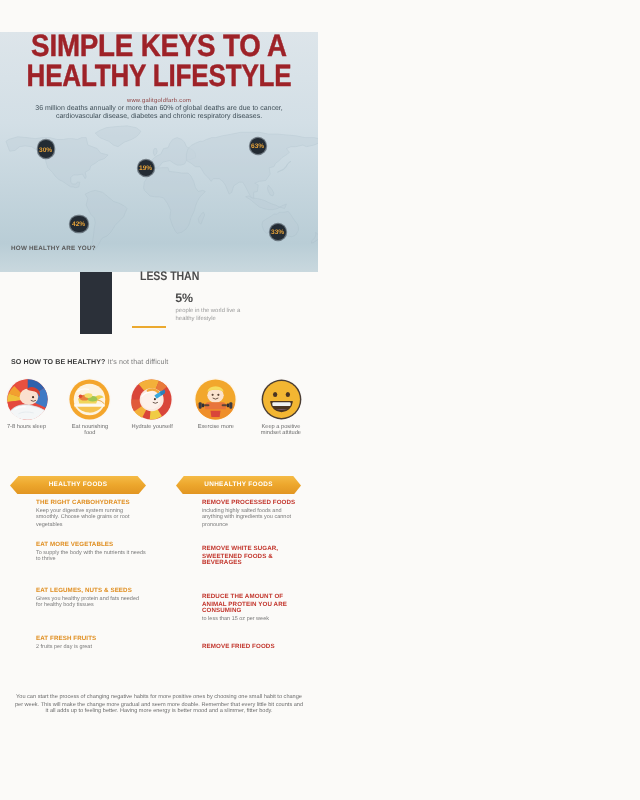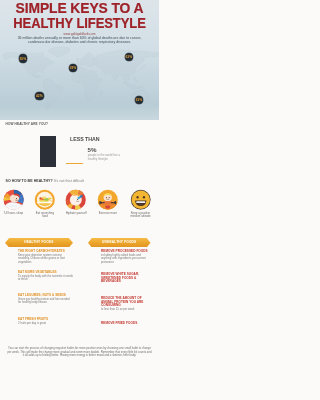--- a/index.html
+++ b/index.html
@@ -2,21 +2,21 @@
 <html><head>
 <meta charset="utf-8">
 <title>Simple Keys to a Healthy Lifestyle</title>
 <style>
   html,body{margin:0;padding:0;}
   body{width:159px;height:400px;overflow:hidden;background:#fbfaf8;
        font-family:"Liberation Sans",sans-serif;-webkit-font-smoothing:antialiased;}
   .page{position:relative;width:159px;height:400px;overflow:hidden;background:#fbfaf8;}
 
   
-  .hero{position:absolute;left:0;top:0;width:159px;height:120px;overflow:hidden;
+  .hero{position:absolute;left:0;top:16px;width:159px;height:120px;overflow:hidden;
         background:linear-gradient(180deg,#dde5ea 0%,#d3dfe6 38%,#b9cdd6 88%,#c9d8de 100%);}
   .hero .mapsvg{position:absolute;left:-4px;top:46px;width:167px;height:66px;opacity:.38;}
   .title{position:absolute;left:0;top:1px;width:159px;text-align:center;
          color:#9e2228;font-weight:bold;line-height:14.5px;-webkit-text-stroke:.22px #9e2228;letter-spacing:-.1px;}
   .t1{font-size:15.4px;display:block;transform:scaleX(.90);}
   .t2{font-size:15.4px;display:block;transform:scaleX(.845);}
   .url{position:absolute;left:0;top:31.5px;width:159px;text-align:center;
        color:#8b3a3a;font-size:2.9px;letter-spacing:.15px;}
   .intro{position:absolute;left:7px;top:36.2px;width:145px;text-align:center;
          color:#3f4e57;font-size:3.5px;line-height:4.2px;}

